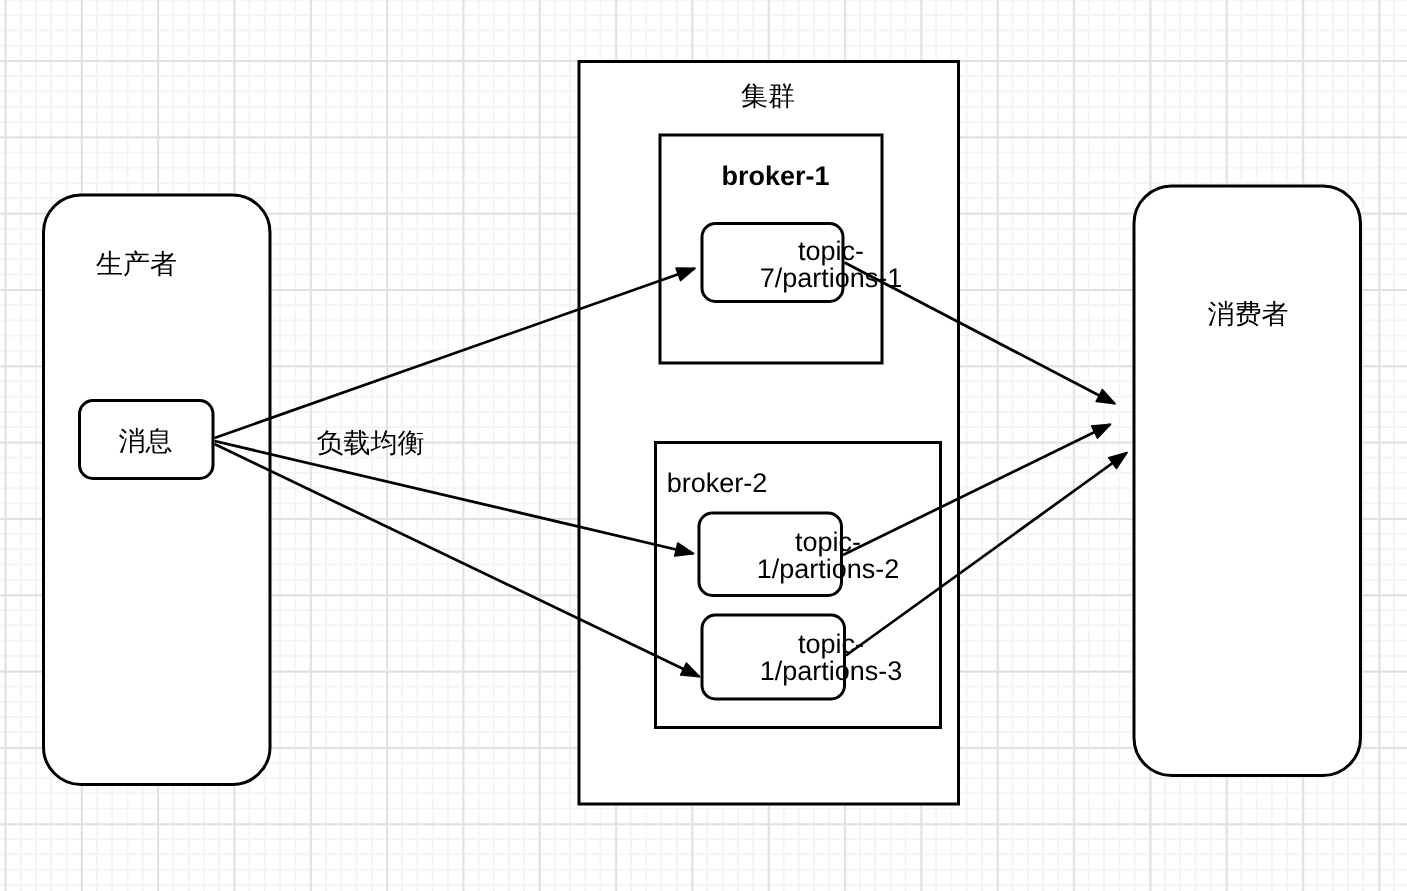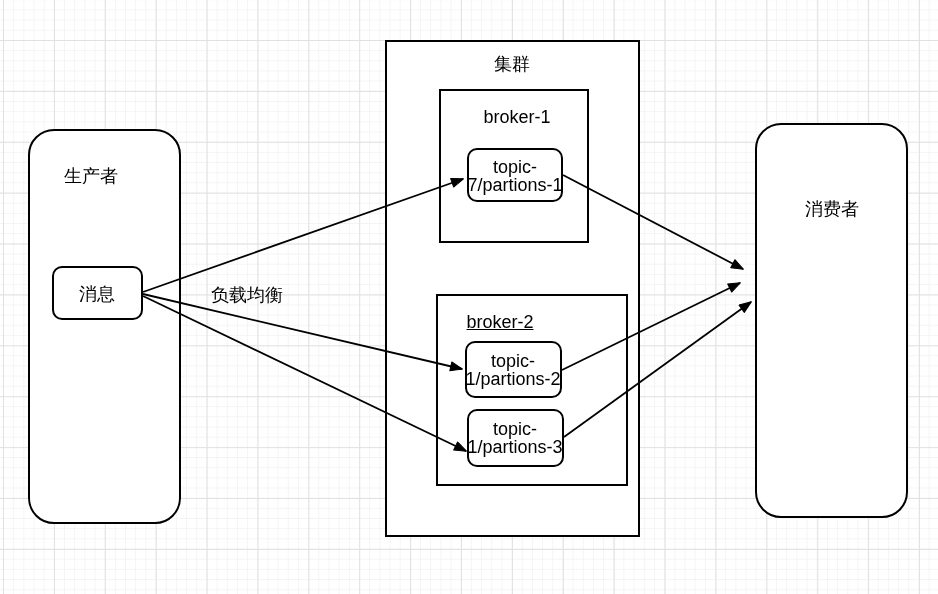--- a/index.html
+++ b/index.html
@@ -42,21 +42,21 @@
   .lbl {
     position: absolute;
     transform: translate(-50%, -50%);
     z-index: 3;
     font-size: 18px;
     line-height: 18px;
     color: #000000;
     white-space: nowrap;
     text-align: center;
   }
-  .lbl.wrap { white-space: normal; }
+  .lbl.wrap { white-space: normal; margin-left: 39px; }
   .lbl.wrap span { display: block; }
 </style>
 </head>
 <body>
 
 <div class="canvas">
 
   <div class="shape r-lg" style="left:28px; top:129px; width:153px; height:395px;"></div>
 
   <div class="shape r-sm" style="left:52px; top:266px; width:91px; height:54px;"></div>
@@ -90,28 +90,28 @@
   </svg>
 
   <div class="lbl" style="left:91px; top:176px;">生产者</div>
 
   <div class="lbl" style="left:97px; top:294px;">消息</div>
 
   <div class="lbl" style="left:247px; top:295px;">负载均衡</div>
 
   <div class="lbl" style="left:512px; top:64px;">集群</div>
 
-  <div class="lbl" style="left:517px; top:117px;">broker-1</div>
+  <div class="lbl" style="left:517px; top:117px;font-weight:bold;">broker-1</div>
 
   <div class="lbl wrap" style="left:515px; top:176px;">
     <span>topic-</span>
     <span>7/partions-1</span>
   </div>
 
-  <div class="lbl" style="left:500px; top:322px;text-decoration:underline;">broker-2</div>
+  <div class="lbl" style="left:478px; top:322px;">broker-2</div>
 
   <div class="lbl wrap" style="left:513px; top:370px;">
     <span>topic-</span>
     <span>1/partions-2</span>
   </div>
 
   <div class="lbl wrap" style="left:515px; top:438px;">
     <span>topic-</span>
     <span>1/partions-3</span>
   </div>

